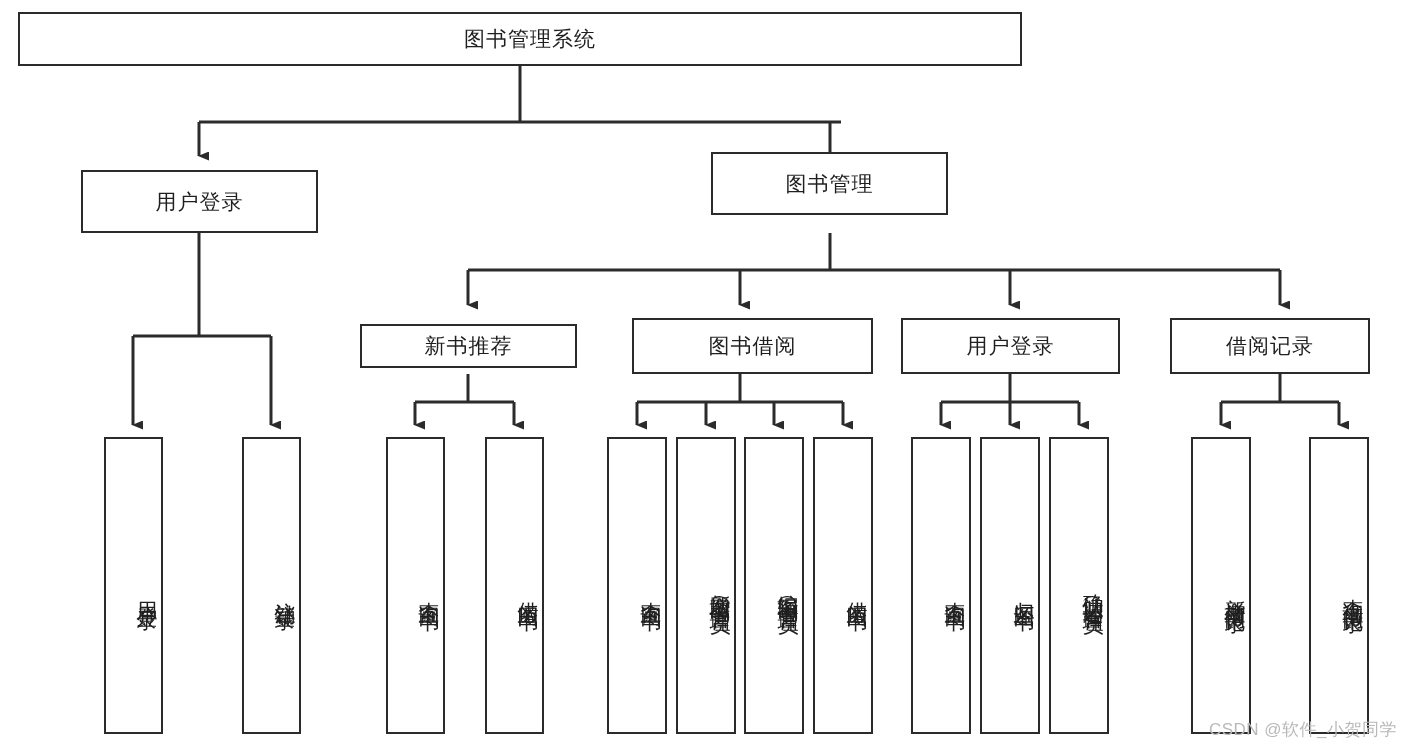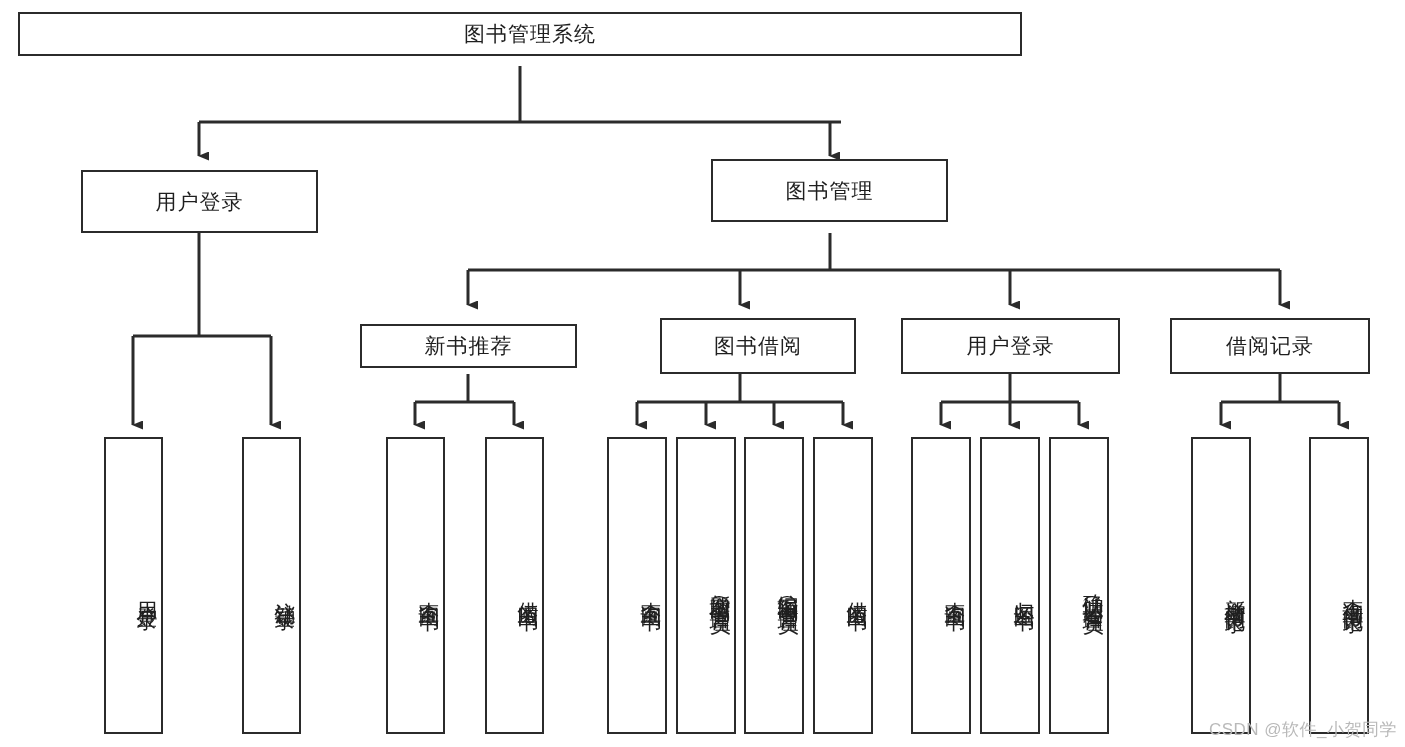--- a/index.html
+++ b/index.html
@@ -113,35 +113,35 @@
       <path d="M1010,402 L1010,425" marker-end="url(#arrow)"></path>
       <path d="M1079,402 L1079,425" marker-end="url(#arrow)"></path>
 
       <path d="M1280,374 L1280,402"></path>
       <path d="M1221,402 L1339,402"></path>
       <path d="M1221,402 L1221,425" marker-end="url(#arrow)"></path>
       <path d="M1339,402 L1339,425" marker-end="url(#arrow)"></path>
     </g>
   </svg>
 
-  <div class="node horiz" style="left:18px; top:12px; width:1004px; height:44px;padding-left:20px;">
+  <div class="node horiz" style="left:18px; top:12px; width:1004px; height:54px;padding-left:20px;">
     <span class="nodetext">图书管理系统</span>
   </div>
 
   <div class="node horiz" style="left:81px; top:170px; width:237px; height:63px;">
     <span class="nodetext">用户登录</span>
   </div>
-  <div class="node horiz" style="left:711px; top:159px; width:237px; height:63px;">
+  <div class="node horiz" style="left:711px; top:152px; width:237px; height:63px;">
     <span class="nodetext">图书管理</span>
   </div>
 
   <div class="node horiz" style="left:360px; top:324px; width:217px; height:44px;">
     <span class="nodetext">新书推荐</span>
   </div>
-  <div class="node horiz" style="left:660px; top:318px; width:196px; height:56px;justify-content:center;">
+  <div class="node horiz" style="left:632px; top:318px; width:241px; height:56px;justify-content:center;">
     <span class="nodetext">图书借阅</span>
   </div>
   <div class="node horiz" style="left:901px; top:318px; width:219px; height:56px;">
     <span class="nodetext">用户登录</span>
   </div>
   <div class="node horiz" style="left:1170px; top:318px; width:200px; height:56px;">
     <span class="nodetext">借阅记录</span>
   </div>
 
   <div class="node vert" style="left:104px; top:437px; width:59px; height:297px;">

